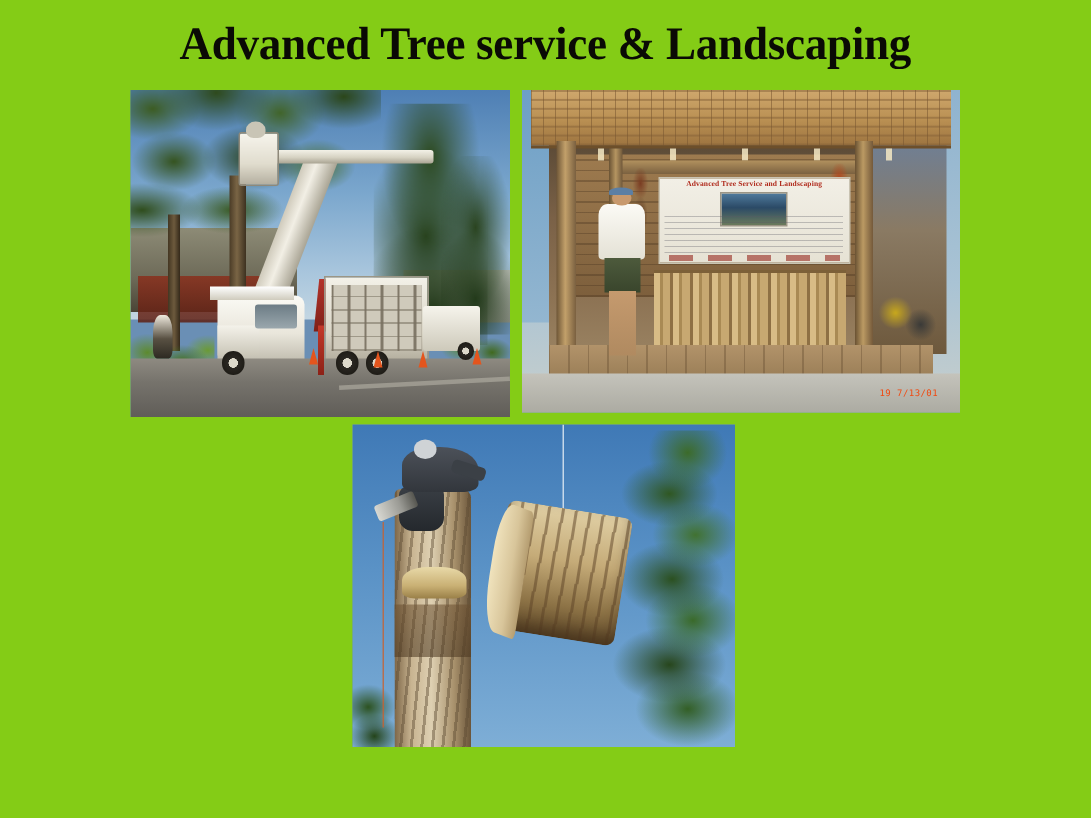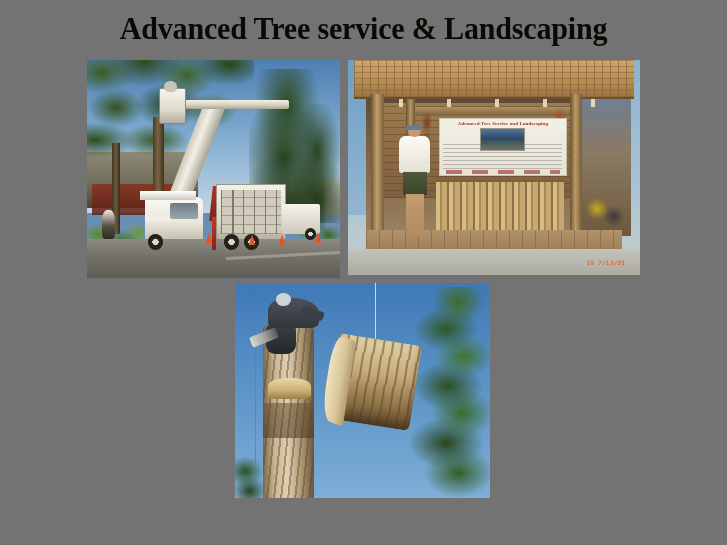--- a/index.html
+++ b/index.html
@@ -10,21 +10,21 @@
   body {
     width: 727px;
     height: 545px;
     overflow: hidden;
     font-family: "Liberation Serif", serif;
   }
   .slide {
     position: relative;
     width: 727px;
     height: 545px;
-    background: #737373;
+    background: #84cc16;
   }
   .slide-title {
     position: absolute;
     left: 0;
     top: 10px;
     width: 727px;
     text-align: center;
     font-family: "Liberation Serif", serif;
     font-weight: bold;
     font-size: 31px;

